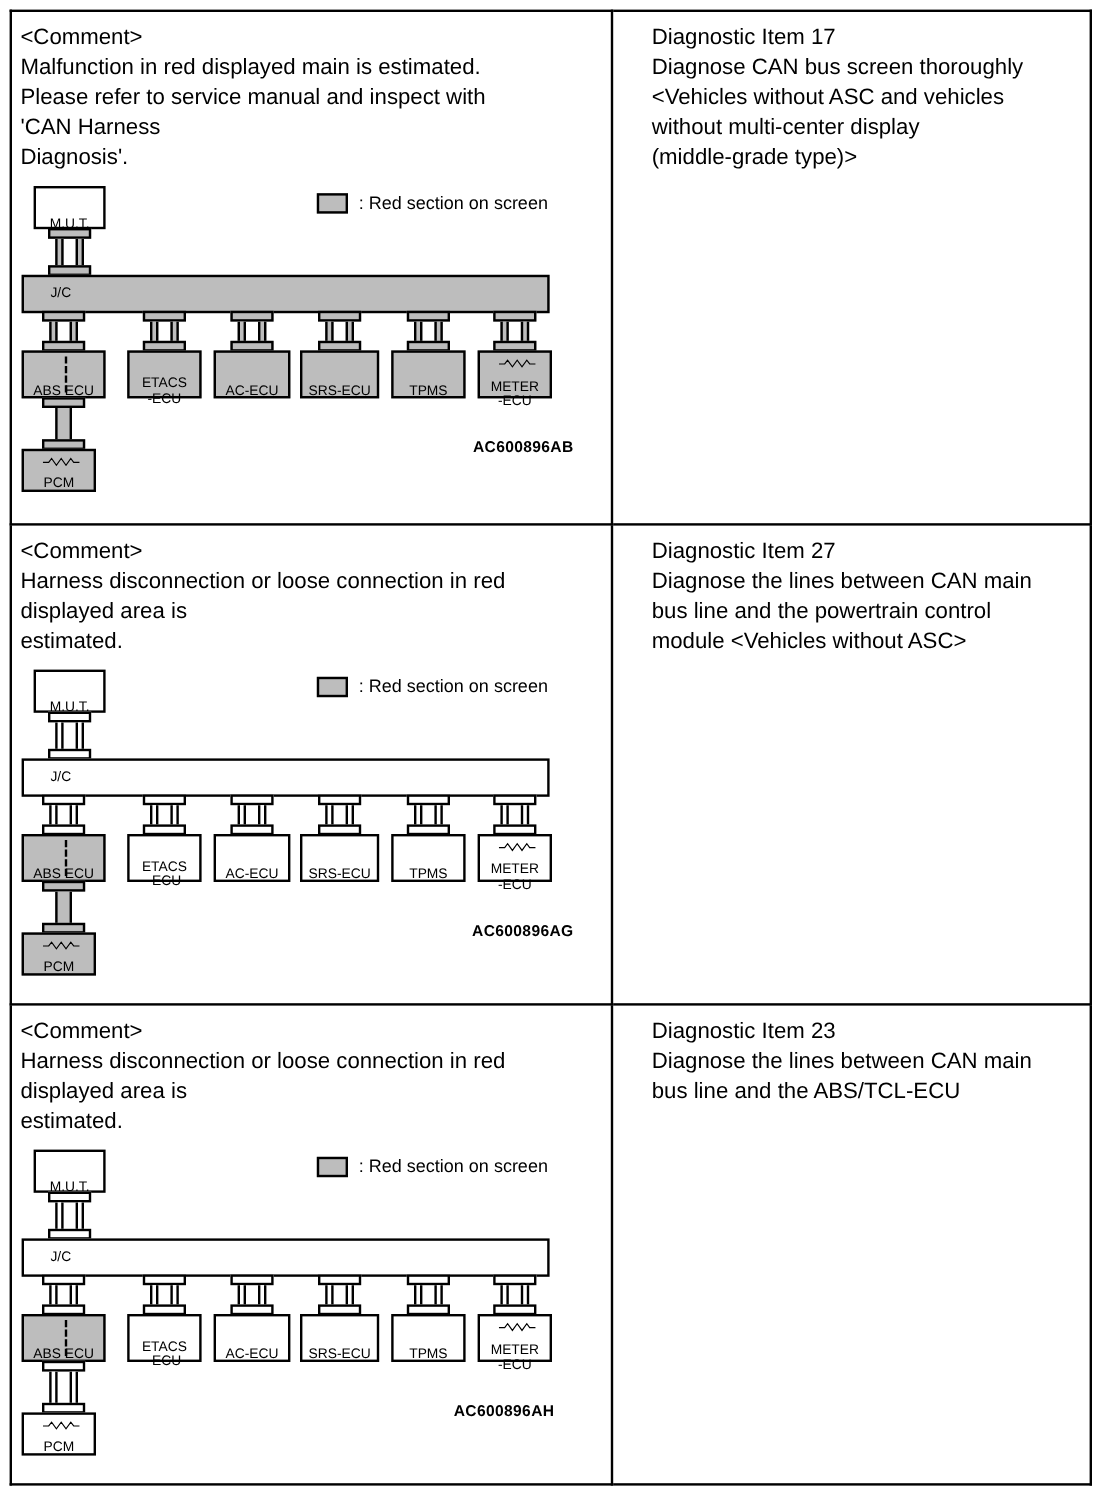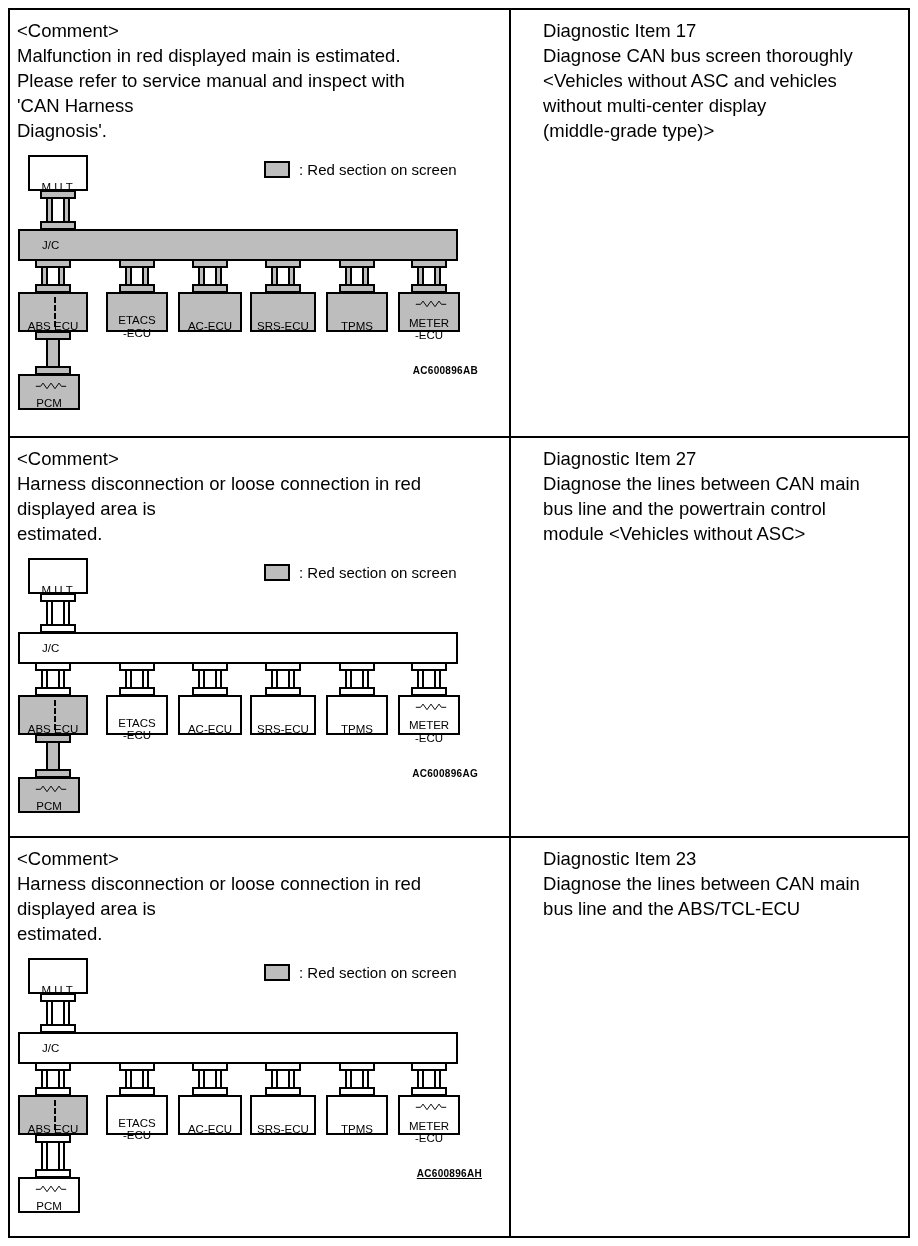--- a/index.html
+++ b/index.html
@@ -99,21 +99,21 @@
   
   .legend{position:absolute;display:flex;align-items:center;}
   .legend .sw{
     width:26px;height:17px;background:#bdbdbd;border:2px solid #000;
     box-sizing:border-box;
   }
   .legend .txt{font-size:15px;margin-left:9px;white-space:nowrap;}
 
   .code{
     position:absolute;
-    font-size:10px;font-weight:bold;letter-spacing:0.3px;
+    font-size:13px;font-weight:bold;letter-spacing:0.3px;
     white-space:nowrap;
   }
 </style>
 </head>
 <body>
 
 <div class="page">
   <table class="main">
     <colgroup>
         <col class="col-left">
@@ -439,21 +439,21 @@
                 <div class="ln" style="left:0px;"></div>
                 <div class="ln" style="right:0px;"></div>
               </div>
               <div class="tab" style="left:25px;top:219px;width:36px;"></div>
               <div class="box" style="left:8px;top:227px;width:62px;height:36px;">
                 <div class="resistor" style="left:15px;top:4px;"><svg width="32" height="9" viewBox="0 0 40 10">
                     <path d="M1 6 L7 6 L10 2 L15 9 L20 2 L25 9 L30 2 L33 6 L39 6" fill="none" stroke="#000" stroke-width="1.2"></path>
                   </svg></div>
                 <span style="position:absolute;left:0;right:0;top:21px;">PCM</span>
               </div>
-              <div class="code" style="right:20px;top:218px;text-decoration:underline;">AC600896AH</div>
+              <div class="code" style="right:40px;top:218px;">AC600896AH</div>
             </div>
         </td>
         <td>
           <div class="details">
             <div>Diagnostic Item 23</div>
             <div>Diagnose the lines between CAN main</div>
             <div>bus line and the ABS/TCL-ECU</div>
           </div>
         </td>
       </tr>

